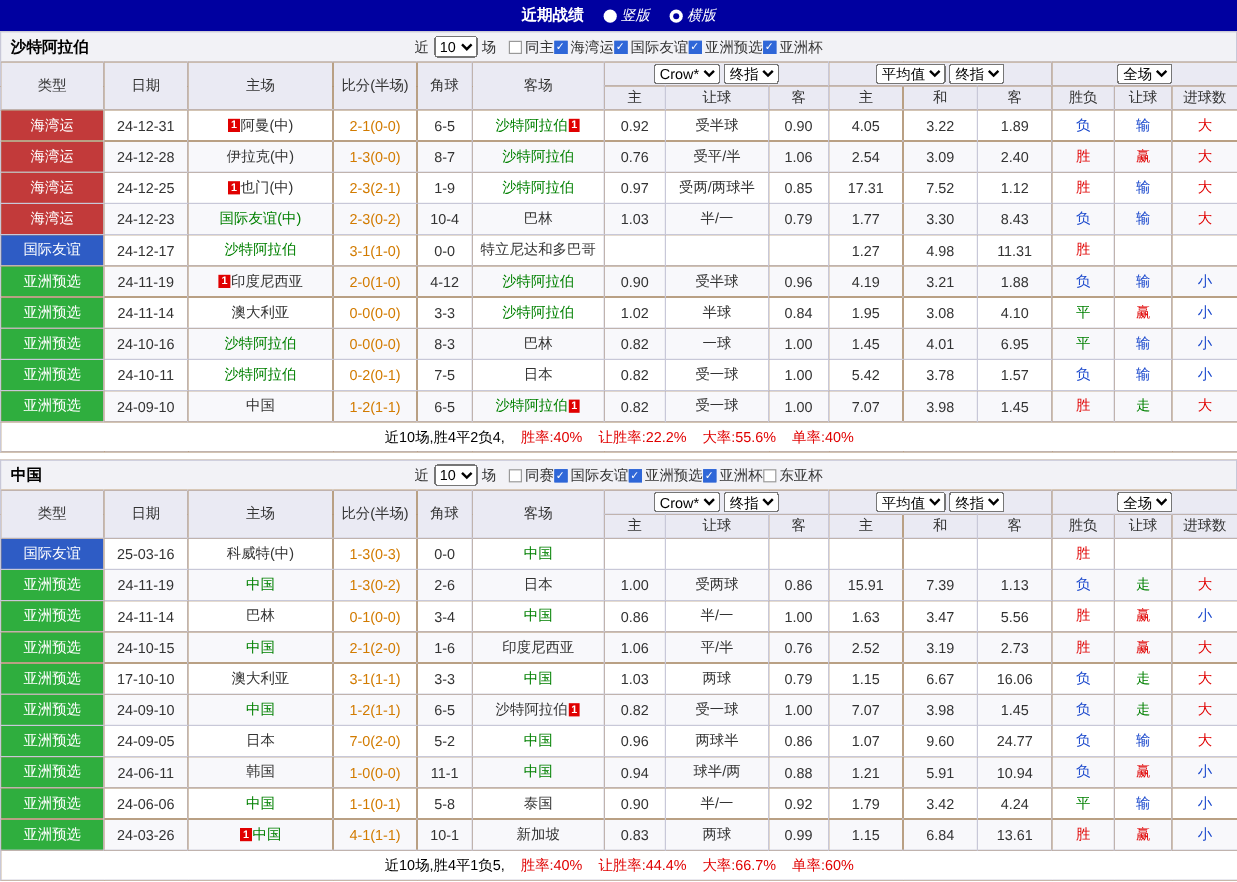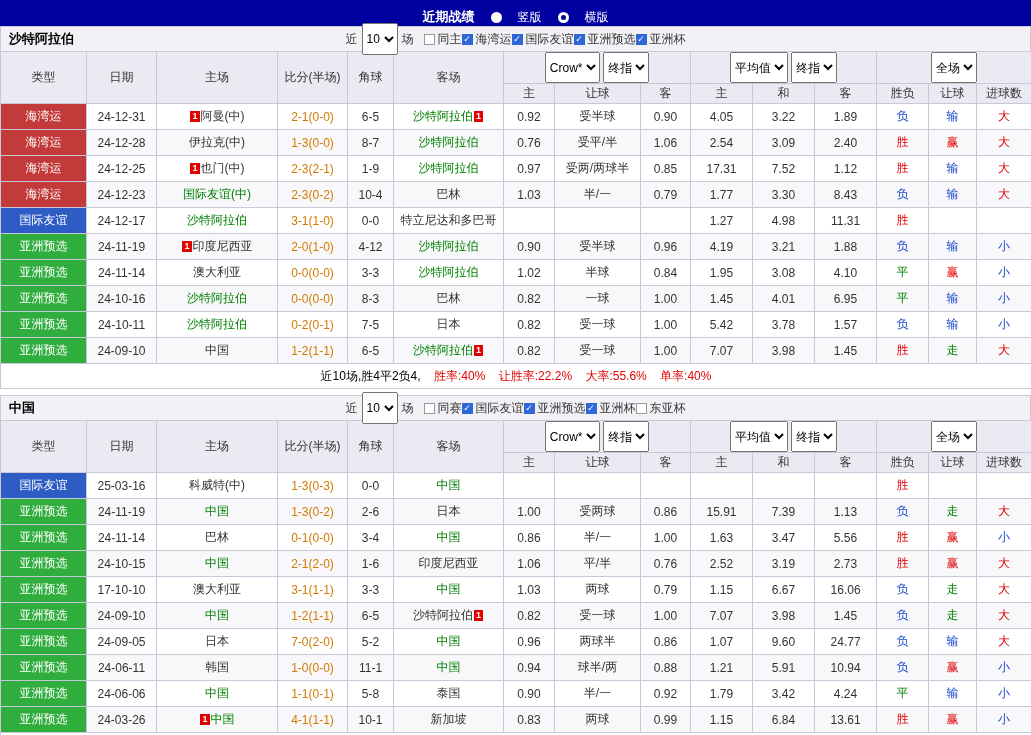--- a/index.html
+++ b/index.html
@@ -5,58 +5,58 @@
   * { margin:0; padding:0; box-sizing:border-box; }
   body {
     font-family: "Liberation Sans", "DejaVu Sans", sans-serif;
     font-size: 12px; color:#333; background:#fff; width:1031px;
   }
   .page { width:1031px; }
 
   
   .topbar {
     height:26px; background:#0000a0; color:#fff;
-    display:flex; align-items:flex-end; justify-content:center; gap:16px;
+    display:flex; align-items:center; justify-content:center; gap:16px;
   }
   .topbar-title { font-weight:bold; font-size:13px; }
-  .radio-item { display:inline-flex; align-items:center; gap:16px; cursor:pointer; }
+  .radio-item { display:inline-flex; align-items:center; gap:4px; cursor:pointer;font-style:italic; }
   .radio {
     width:11px; height:11px; border-radius:50%; background:#fff;
     display:inline-flex; align-items:center; justify-content:center;
   }
   .radio.on::after { content:""; width:5px; height:5px; border-radius:50%; background:#0000a0; }
 
   
   .section { background:#a16207; }
   .section + .section { margin-top:6px; }
   .filter-row {
     position:relative; height:25px; background:#f2f2f6;
     border:1px solid #c8c8d8; border-bottom:none;
     display:flex; align-items:center;
   }
   .team-name { position:absolute; left:8px; font-weight:bold; color:#000; font-size:13px; }
   .filters { margin:0 auto; display:flex; align-items:center; gap:4px; }
-  .count-select { height:32px; font-size:12px; }
+  .count-select { height:18px; font-size:12px; }
   .checkbox-group { display:inline-flex; align-items:center; margin-left:6px; }
   .cb-item { display:inline-flex; align-items:center; gap:3px; cursor:pointer; }
   .cb {
     width:11px; height:11px; border:1px solid #999; background:#fff;
     display:inline-flex; align-items:center; justify-content:center;
   }
   .cb.on { background:#2f67d8; border-color:#2f67d8; }
   .cb.on::after { content:"✓"; color:#fff; font-size:9px; line-height:9px; }
 
   
   table.match-table { width:100%; border-collapse:collapse; table-layout:fixed; }
   th, td {
     border:1px solid #c8c8d8; text-align:center; padding:0 2px;
     overflow:hidden; white-space:nowrap;
   }
   thead th { background:#eaeaf3; font-weight:normal; height:20px; font-size:12px; }
-  thead select { height:31px; font-size:12px; }
+  thead select { height:17px; font-size:12px; }
   tbody td { height:26px; background:#fff; }
   tbody tr:nth-child(even) td { background:#f8f8fb; }
   tfoot td { height:25px; background:#fff; color:#000; }
 
   col.c1{width:86px} col.c2{width:70px} col.c3{width:121px} col.c4{width:70px}
   col.c5{width:46px} col.c6{width:110px} col.c7{width:51px} col.c8{width:86px}
   col.c9{width:50px} col.c10{width:62px} col.c11{width:62px} col.c12{width:62px}
   col.c13{width:52px} col.c14{width:48px} col.c15{width:55px}
 
   td.type { color:#fff; }

